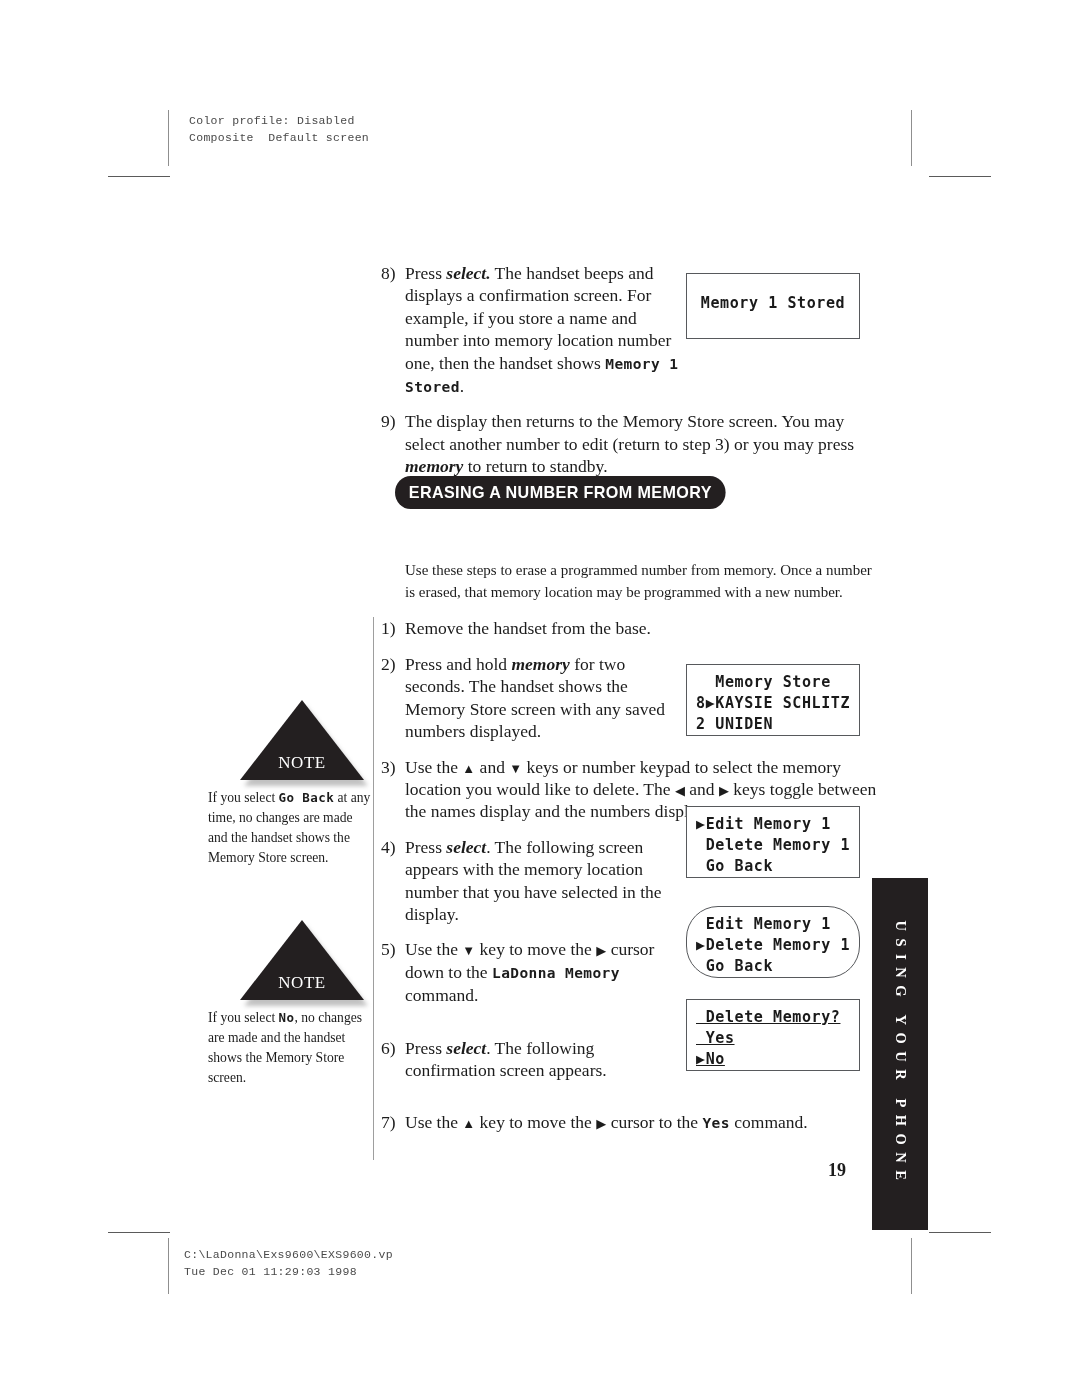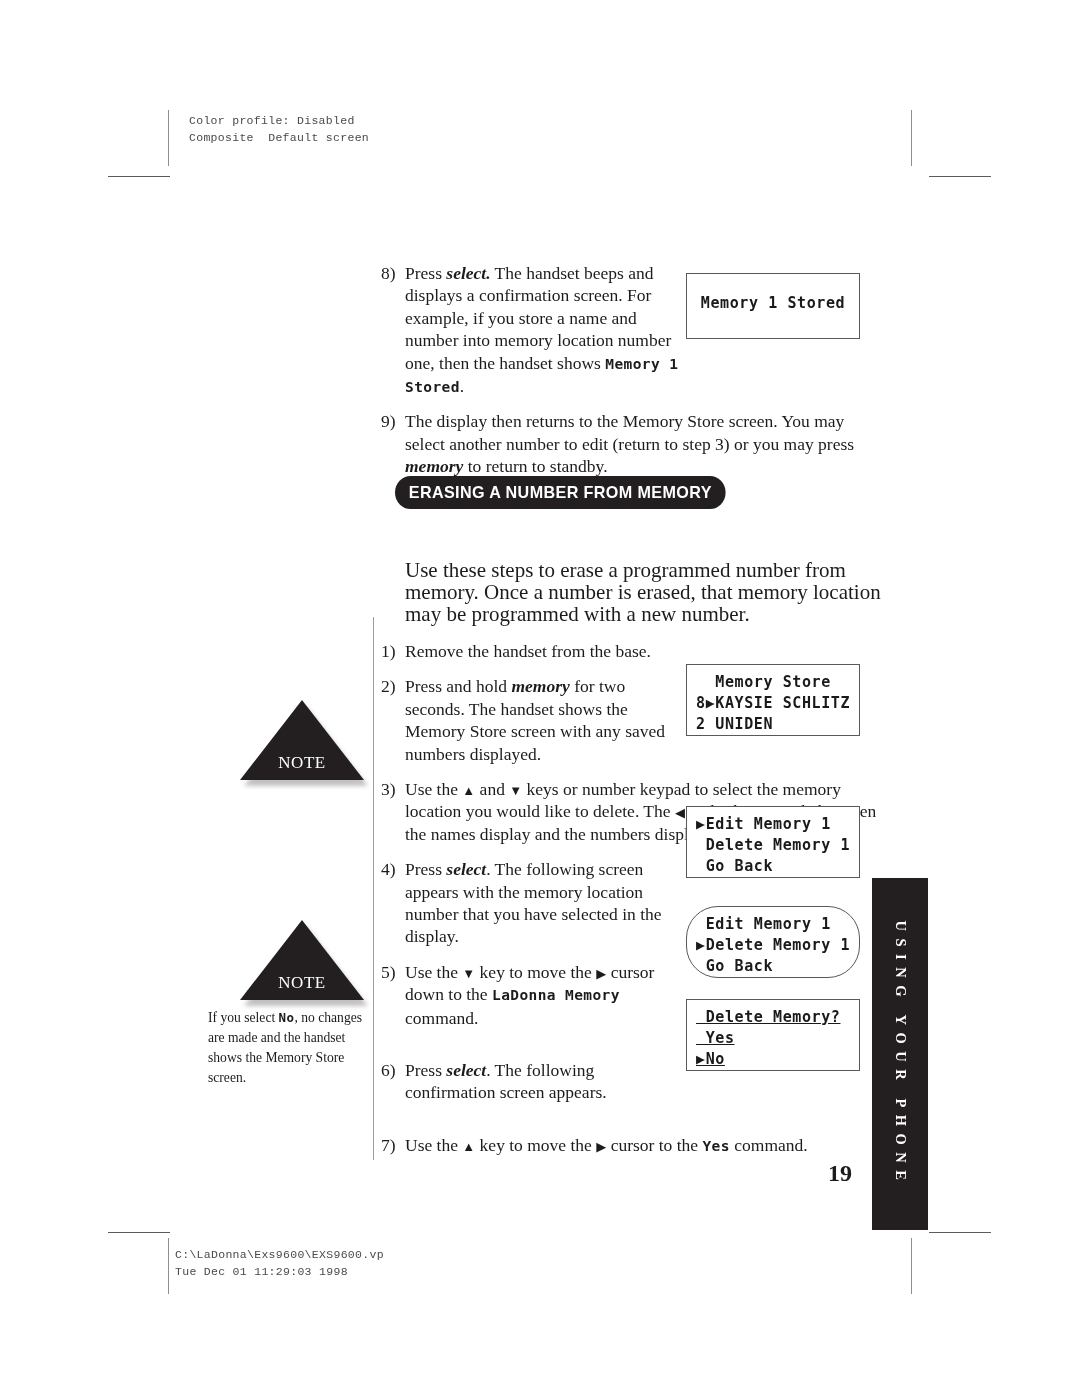--- a/index.html
+++ b/index.html
@@ -20,21 +20,21 @@
   .prepress {
     position: absolute;
     font-family: "Liberation Mono", monospace;
     font-size: 11.5px;
     line-height: 17px;
     color: #4a4a4a;
     white-space: pre;
     letter-spacing: 0.3px;
   }
   #prepress-top { left: 189px; top: 112px; }
-  #prepress-bottom { left: 175px; top: 1246px; }
+  #prepress-bottom { left: 184px; top: 1246px; }
 
   .cropmark {
     position: absolute;
     background: #8f8f8f;
   }
   .cm-v { width: 1px; }
   .cm-h { height: 1px; background: #5a5a5a; }
 
   
   #page-body {
@@ -72,21 +72,21 @@
   }
   .step-num {
     flex: 0 0 auto;
     width: 24px;
     text-align: left;
   }
   .step-text {
     flex: 1 1 auto;
   }
   .para {
-    font-size: 21px;
+    font-size: 15px;
     line-height: 22.4px;
     margin: 0 0 14px 24px;
     width: 476px;
   }
 
   b.cmd { font-weight: bold; font-style: italic; }
 
   
   .lcdtext {
     font-family: "DejaVu Sans Mono", monospace;
@@ -208,21 +208,21 @@
     letter-spacing: 7.5px;
   }
 
   
   #page-number {
     position: absolute;
     left: 828px;
     top: 1160px;
     font-family: "Liberation Serif", serif;
     font-weight: bold;
-    font-size: 24px;
+    font-size: 18px;
   }
 </style>
 </head>
 <body>
 
 <div class="prepress" id="prepress-top">Color profile: Disabled
 Composite  Default screen</div>
 <div class="prepress" id="prepress-bottom">C:\LaDonna\Exs9600\EXS9600.vp
 Tue Dec 01 11:29:03 1998</div>
 
@@ -321,20 +321,21 @@
     <div class="lcd-line"> Yes</div>
     <div class="lcd-line">▶No</div>
   </div>
 
   <div class="note-block" style="left:208px; top:700px;">
     <div class="note-tri-wrap">
       <div class="note-tri-shadow"></div>
       <div class="note-tri"></div>
       <div class="note-label">NOTE</div>
     </div>
+    <div class="note-body"><span>If you select </span><span class="lcdtext">Go Back</span><span> at any time, no changes are made and the handset shows the Memory Store screen.</span></div>
   </div>
 
   <div class="note-block" style="left:208px; top:920px;">
     <div class="note-tri-wrap">
       <div class="note-tri-shadow"></div>
       <div class="note-tri"></div>
       <div class="note-label">NOTE</div>
     </div>
     <div class="note-body"><span>If you select </span><span class="lcdtext">No</span><span>, no changes are made and the handset shows the Memory Store screen.</span></div>
   </div>

